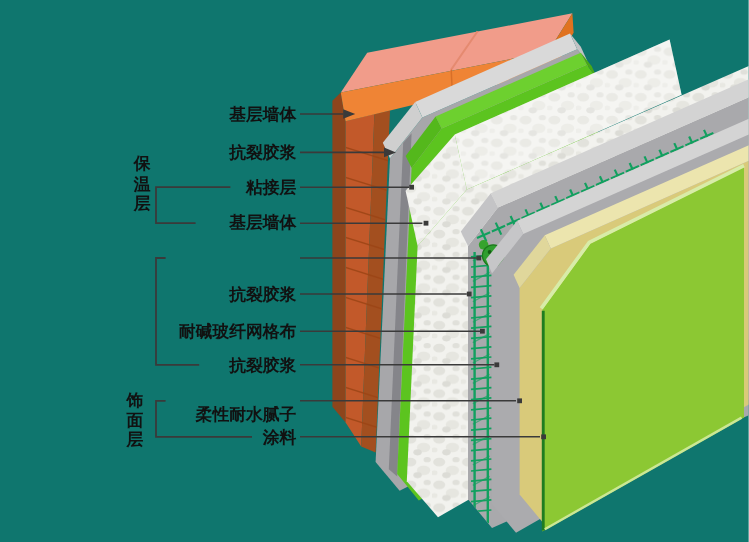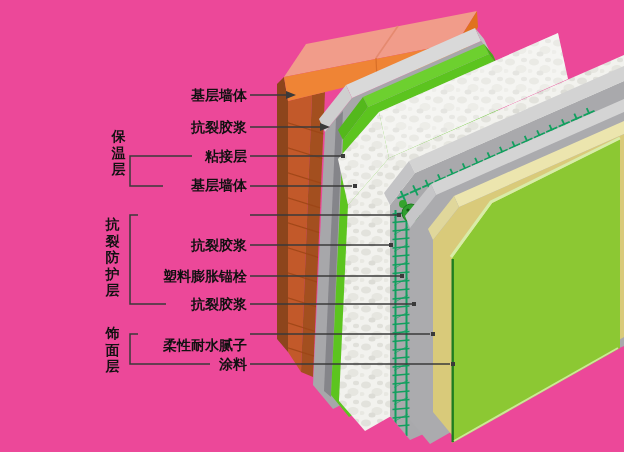--- a/index.html
+++ b/index.html
@@ -1,16 +1,16 @@
 <!DOCTYPE html>
 <html><head>
 <meta charset="utf-8">
 <style>
   html,body{margin:0;padding:0;background:#fff;}
-  .stage{position:relative;width:624px;height:452px;background:#ec4899;overflow:hidden;
+  .stage{position:relative;width:624px;height:452px;background:#0f766e;overflow:hidden;
          font-family:"Liberation Sans",sans-serif;}
   .stage svg{position:absolute;left:0;top:0;}
   .lbl{position:absolute;left:58px;width:189px;text-align:right;font-size:14px;font-weight:bold;
        color:#111;line-height:18px;height:18px;white-space:nowrap;}
   .grp{position:absolute;width:17px;font-size:14px;font-weight:bold;color:#111;
        line-height:16.5px;word-break:break-all;text-align:center;}
 </style>
 </head>
 <body>
 
@@ -220,22 +220,21 @@
     <rect x="431" y="332" width="4" height="4"></rect>
     <rect x="451" y="362" width="4" height="4"></rect>
   </g>
 </svg>
 
 <div class="lbl" style="top:86px">基层墙体</div>
 <div class="lbl" style="top:118px">抗裂胶浆</div>
 <div class="lbl" style="top:147px">粘接层</div>
 <div class="lbl" style="top:176px">基层墙体</div>
 <div class="lbl" style="top:236px">抗裂胶浆</div>
-<div class="lbl" style="top:267px">塑料膨胀锚栓</div>
+<div class="lbl" style="top:267px">耐碱玻纤网格布</div>
 <div class="lbl" style="top:295px">抗裂胶浆</div>
 <div class="lbl" style="top:336px">柔性耐水腻子</div>
 <div class="lbl" style="top:355px">涂料</div>
 
 <div class="grp" style="left:110px;top:128px">保温层</div>
-<div class="grp" style="left:104px;top:216px">抗裂防护层</div>
 <div class="grp" style="left:104px;top:325px">饰面层</div>
 
 </div>
 
 </body></html>

